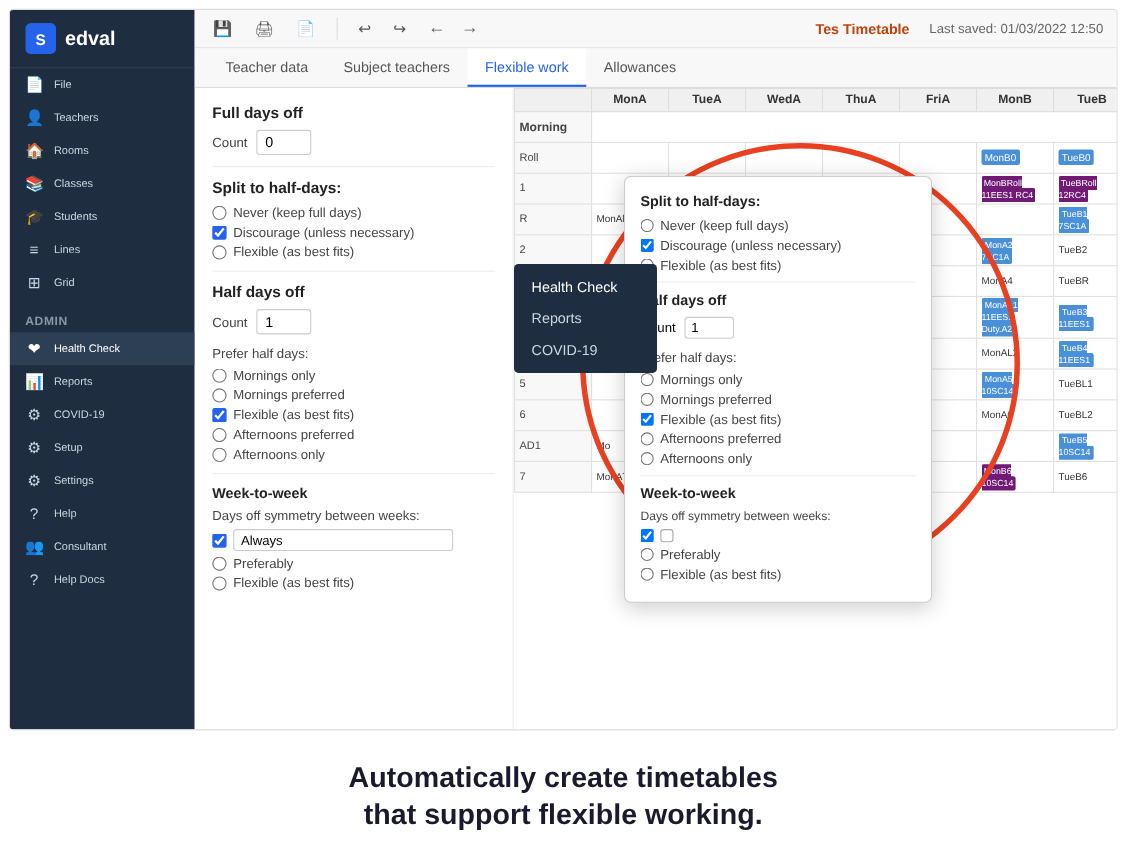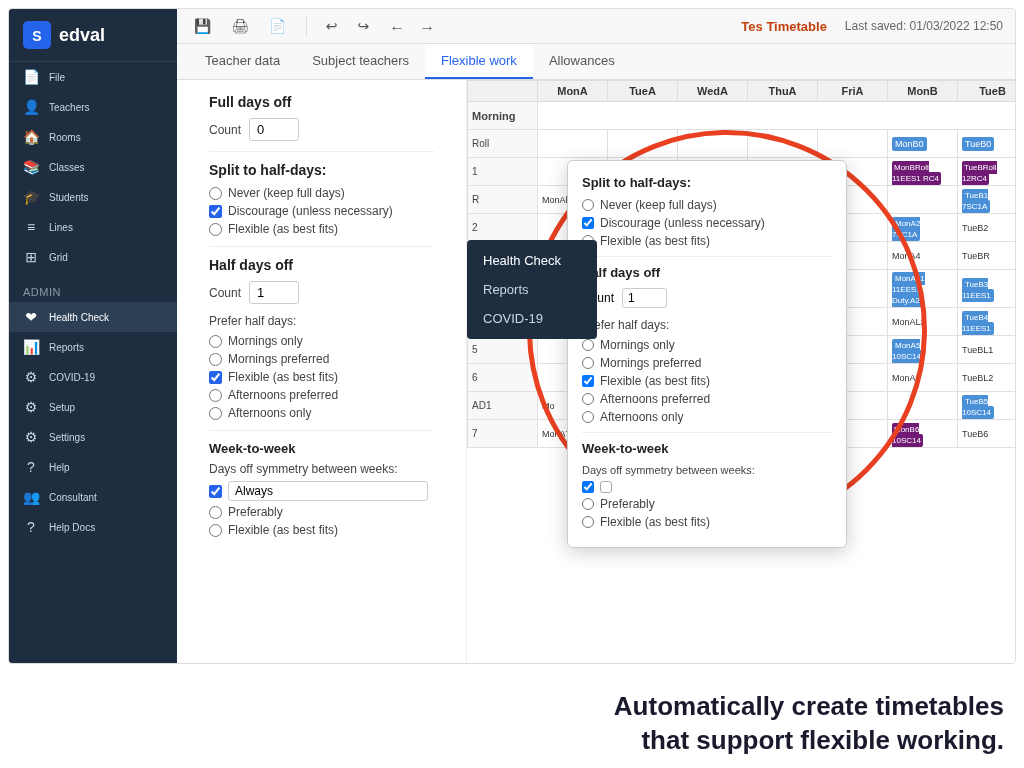--- a/index.html
+++ b/index.html
@@ -2,37 +2,37 @@
 <html><head>
   <meta charset="utf-8">
   <style>
     * { box-sizing: border-box; margin: 0; padding: 0; }
     body { font-family: -apple-system, BlinkMacSystemFont, 'Segoe UI', Arial, sans-serif; background: #f0f0f0; width: 1024px; height: 768px; overflow: hidden; }
 
     
     .app-wrapper { width: 1024px; height: 768px; display: flex; flex-direction: column; background: #fff; }
 
     
-    .bottom-text { background: #fff; text-align: right; padding: 18px 20px 10px; flex-shrink: 0; }
+    .bottom-text { background: #fff; text-align: center; padding: 18px 20px 10px; flex-shrink: 0; }
     .bottom-text h2 { font-size: 26px; font-weight: 900; color: #1a1a2e; line-height: 1.3; }
 
     
     .app-area { display: flex; flex: 1; overflow: hidden; background: #f5f5f5; border: 1px solid #ddd; margin: 8px; border-radius: 4px; }
 
     
     .sidebar { width: 168px; background: #1e2d40; color: #fff; display: flex; flex-direction: column; flex-shrink: 0; font-size: 13px; }
     .sidebar-logo { padding: 12px 14px; display: flex; align-items: center; gap: 8px; border-bottom: 1px solid #2d3f55; }
     .logo-icon { width: 28px; height: 28px; }
     .logo-text { font-size: 18px; font-weight: 700; color: #fff; }
     .menu-header { display: flex; justify-content: space-between; align-items: center; padding: 8px 14px 4px; color: #8899aa; font-size: 11px; font-weight: 600; letter-spacing: 0.5px; }
     .sidebar-item { display: flex; align-items: center; gap: 10px; padding: 7px 14px; cursor: pointer; color: #ccd6e0; transition: background 0.15s; }
     .sidebar-item.active { background: #2d3f55; color: #fff; }
     .sidebar-item .s-icon { width: 16px; text-align: center; font-size: 14px; }
     .sidebar-item .s-label { font-size: 10px; }
-    .admin-header { padding: 10px 14px 4px; color: #8899aa; font-size: 11px; font-weight: 400; letter-spacing: 0.5px; margin-top: 4px; }
+    .admin-header { padding: 10px 14px 4px; color: #8899aa; font-size: 11px; font-weight: 700; letter-spacing: 0.5px; margin-top: 4px; }
     .sidebar-item.health-check { color: #fff; }
     .sidebar-item.reports { color: #ccd6e0; }
 
     
     .main-content { flex: 1; display: flex; flex-direction: column; background: #fff; overflow: hidden; }
 
     
     .toolbar { background: #f8f8f8; border-bottom: 1px solid #ddd; padding: 6px 12px; display: flex; align-items: center; gap: 10px; flex-shrink: 0; }
     .toolbar-btn { background: none; border: none; cursor: pointer; padding: 3px 5px; color: #555; font-size: 14px; }
     .toolbar-sep { width: 1px; height: 20px; background: #ddd; margin: 0 4px; }
@@ -43,21 +43,21 @@
 
     
     .tabs { display: flex; border-bottom: 1px solid #ddd; background: #f8f8f8; flex-shrink: 0; padding: 0 12px; }
     .tab { padding: 9px 16px; font-size: 13px; cursor: pointer; color: #555; border-bottom: 2px solid transparent; }
     .tab.active { color: #2563eb; border-bottom-color: #2563eb; font-weight: 500; background: #fff; }
 
     
     .content-panel { display: flex; flex: 1; overflow: hidden; }
 
     
-    .form-area { width: 290px; padding: 14px 32px; overflow-y: auto; border-right: 1px solid #eee; flex-shrink: 0; font-size: 13px; }
+    .form-area { width: 290px; padding: 14px 16px; overflow-y: auto; border-right: 1px solid #eee; flex-shrink: 0; font-size: 13px; }
     .form-section-title { font-size: 14px; font-weight: 600; color: #222; margin-bottom: 8px; }
     .form-row { display: flex; align-items: center; gap: 8px; margin-bottom: 10px; }
     .form-label { color: #444; font-size: 12px; }
     .form-input { border: 1px solid #ccc; border-radius: 3px; padding: 3px 7px; font-size: 13px; width: 50px; }
     .radio-group { margin-bottom: 10px; }
     .radio-item { display: flex; align-items: center; gap: 6px; margin-bottom: 4px; font-size: 12px; color: #444; cursor: pointer; }
     .radio-item input[type=radio] { margin: 0; width: 13px; height: 13px; }
     .radio-item input[type=checkbox] { margin: 0; width: 13px; height: 13px; accent-color: #2563eb; }
     .section-divider { border: none; border-top: 1px solid #eee; margin: 10px 0; }
     .week-to-week-title { font-size: 13px; font-weight: 600; color: #222; margin-bottom: 6px; }

